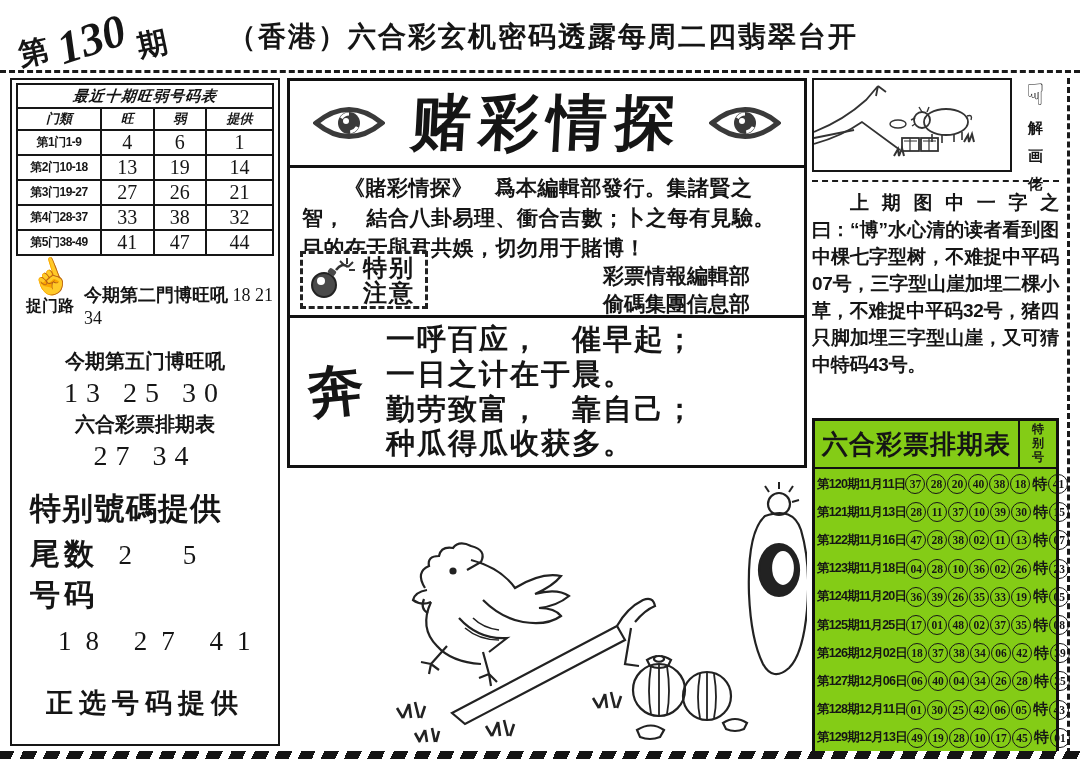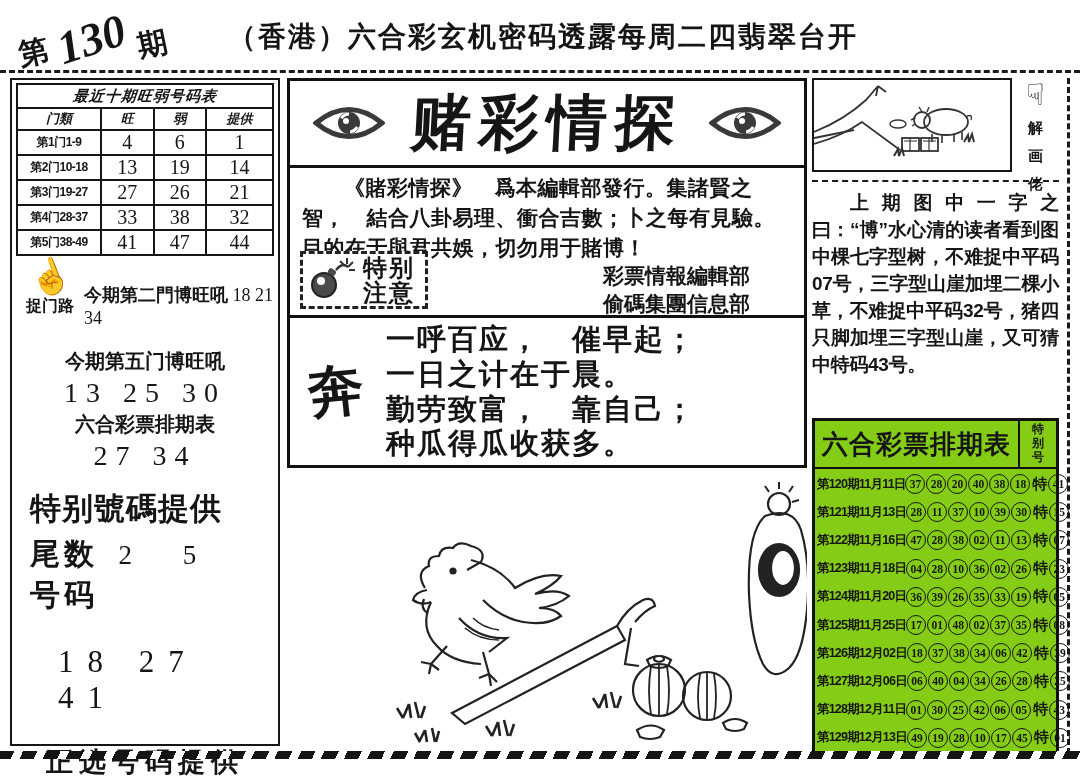--- a/index.html
+++ b/index.html
@@ -33,21 +33,21 @@
   .tip-bold { font-size:18px; font-weight:900; }
   .tip-nums { font-family:"Liberation Serif",serif; font-size:18px; }
   .tip-center { text-align:center; }
   .tip-center.bold { font-size:20px; font-weight:900; margin-top:2px; }
   .tip-center.nums { font-family:"Liberation Serif",serif; font-size:28px; letter-spacing:8px; margin-top:2px; }
 
   .sp-title { font-size:31px; font-weight:900; letter-spacing:1px; margin:16px 0 4px 14px;font-family:Liberation Mono, monospace; }
   .sp-row { margin-left:14px; }
   .sp-label { font-size:30px; font-weight:600; letter-spacing:4px; }
   .sp-val { font-family:"Liberation Serif",serif; font-size:27px; letter-spacing:22px; margin-left:16px; }
-  .sp-nums { font-family:"Liberation Serif",serif; font-size:31px; letter-spacing:14px; margin:28px 0 0 42px; }
+  .sp-nums { font-family:"Liberation Serif",serif; font-size:27px; letter-spacing:14px; margin:10px 0 0 42px; }
 
   .mp-title { font-size:27px; font-weight:900; letter-spacing:6px; text-align:center; margin-top:28px; }
 
   
   .mid-col { position:absolute; left:287px; top:78px; width:520px; height:670px; }
   .masthead-box { height:90px; border:3px solid #111; display:flex; align-items:center; justify-content:center; gap:26px; }
   .masthead-title { font-size:60px; font-weight:900; font-family:"Liberation Serif",serif; letter-spacing:8px; transform:skewX(-3deg); }
   .eye-icon svg { display:block; }
 
   .intro-box { border:3px solid #111; border-top:none; height:150px; position:relative; padding:6px 12px 4px 12px; }

